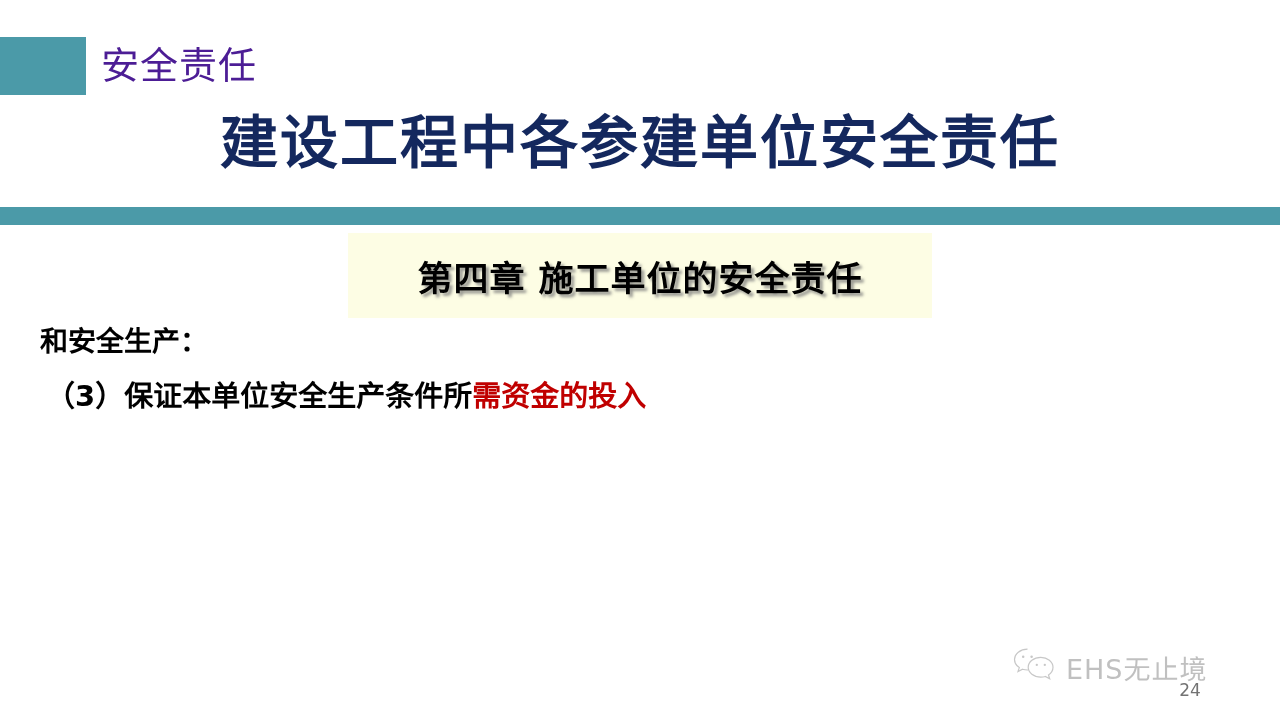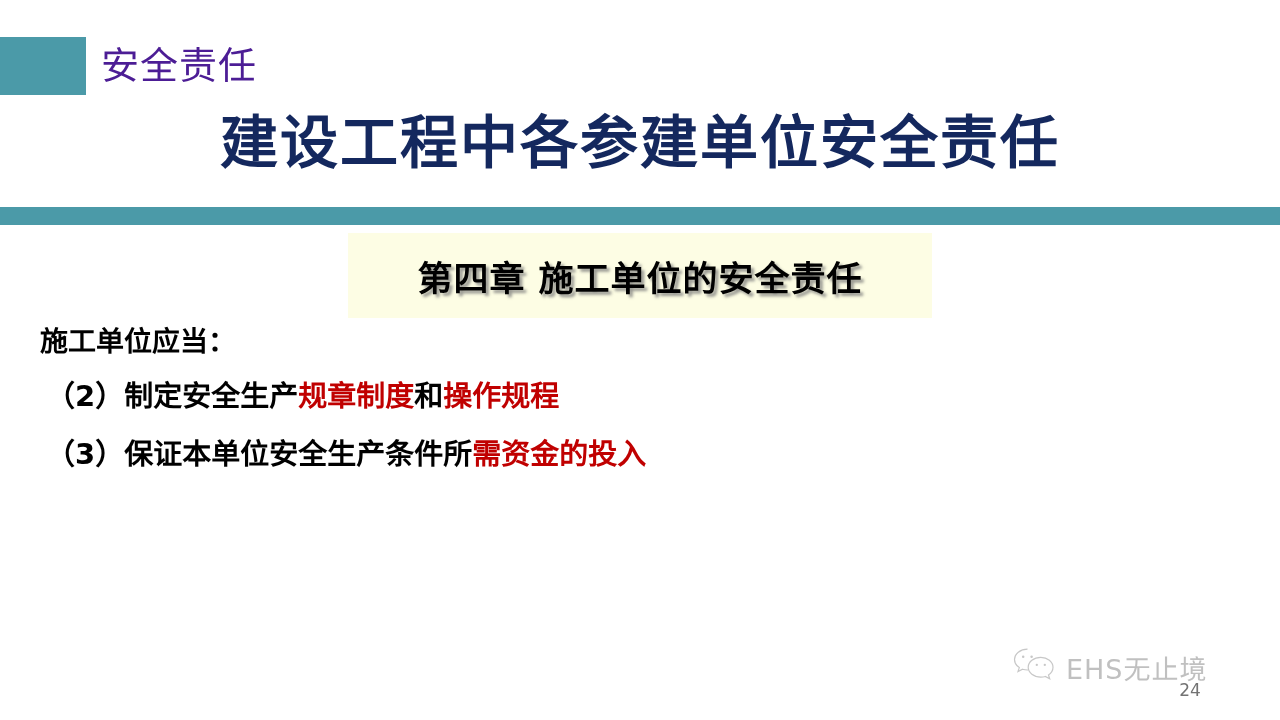--- a/index.html
+++ b/index.html
@@ -158,24 +158,23 @@
 
   <div class="kicker">安全责任</div>
 
   <div class="main-title">建设工程中各参建单位安全责任</div>
 
   <div class="header-rule"></div>
 
   <div class="section-banner"></div>
   <div class="section-banner-text">第四章 施工单位的安全责任</div>
 
-  <div class="lead">施工单位应当：</div>
+  <div class="lead">和安全生产：</div>
 
   <div class="bullets">
-    <div class="bullet"><span>（2）制定安全生产</span><span class="hl">规章制度</span><span>和</span><span class="hl">操作规程</span></div>
     <div class="bullet"><span>（3）保证本单位安全生产条件所</span><span class="hl">需资金的投入</span></div>
   </div>
 
   <div class="watermark">
     <span class="wechat-icon">
       <svg width="46" height="34" viewBox="0 0 46 34" fill="none" stroke="#9a9a9a" stroke-width="1.2" aria-hidden="true">
         <path d="M15.5 2.2C8.3 2.2 2.5 6.9 2.5 12.6c0 3.2 1.9 6.1 4.8 8L6 24.6l4.6-2.4c1.5.5 3.2.8 4.9.8h.9"></path>
         <circle cx="11.2" cy="9.8" r="1.25" fill="#9a9a9a" stroke="none"></circle>
         <circle cx="19.6" cy="9.8" r="1.25" fill="#9a9a9a" stroke="none"></circle>
         <path d="M28.8 10.4c-7 0-12.6 4.4-12.6 9.9 0 5.4 5.6 9.8 12.6 9.8 1.6 0 3.1-.2 4.5-.6l4.4 2.2-1.2-3.7c2.7-1.8 4.5-4.5 4.5-7.7 0-5.5-5.6-9.9-12.2-9.9z"></path>

